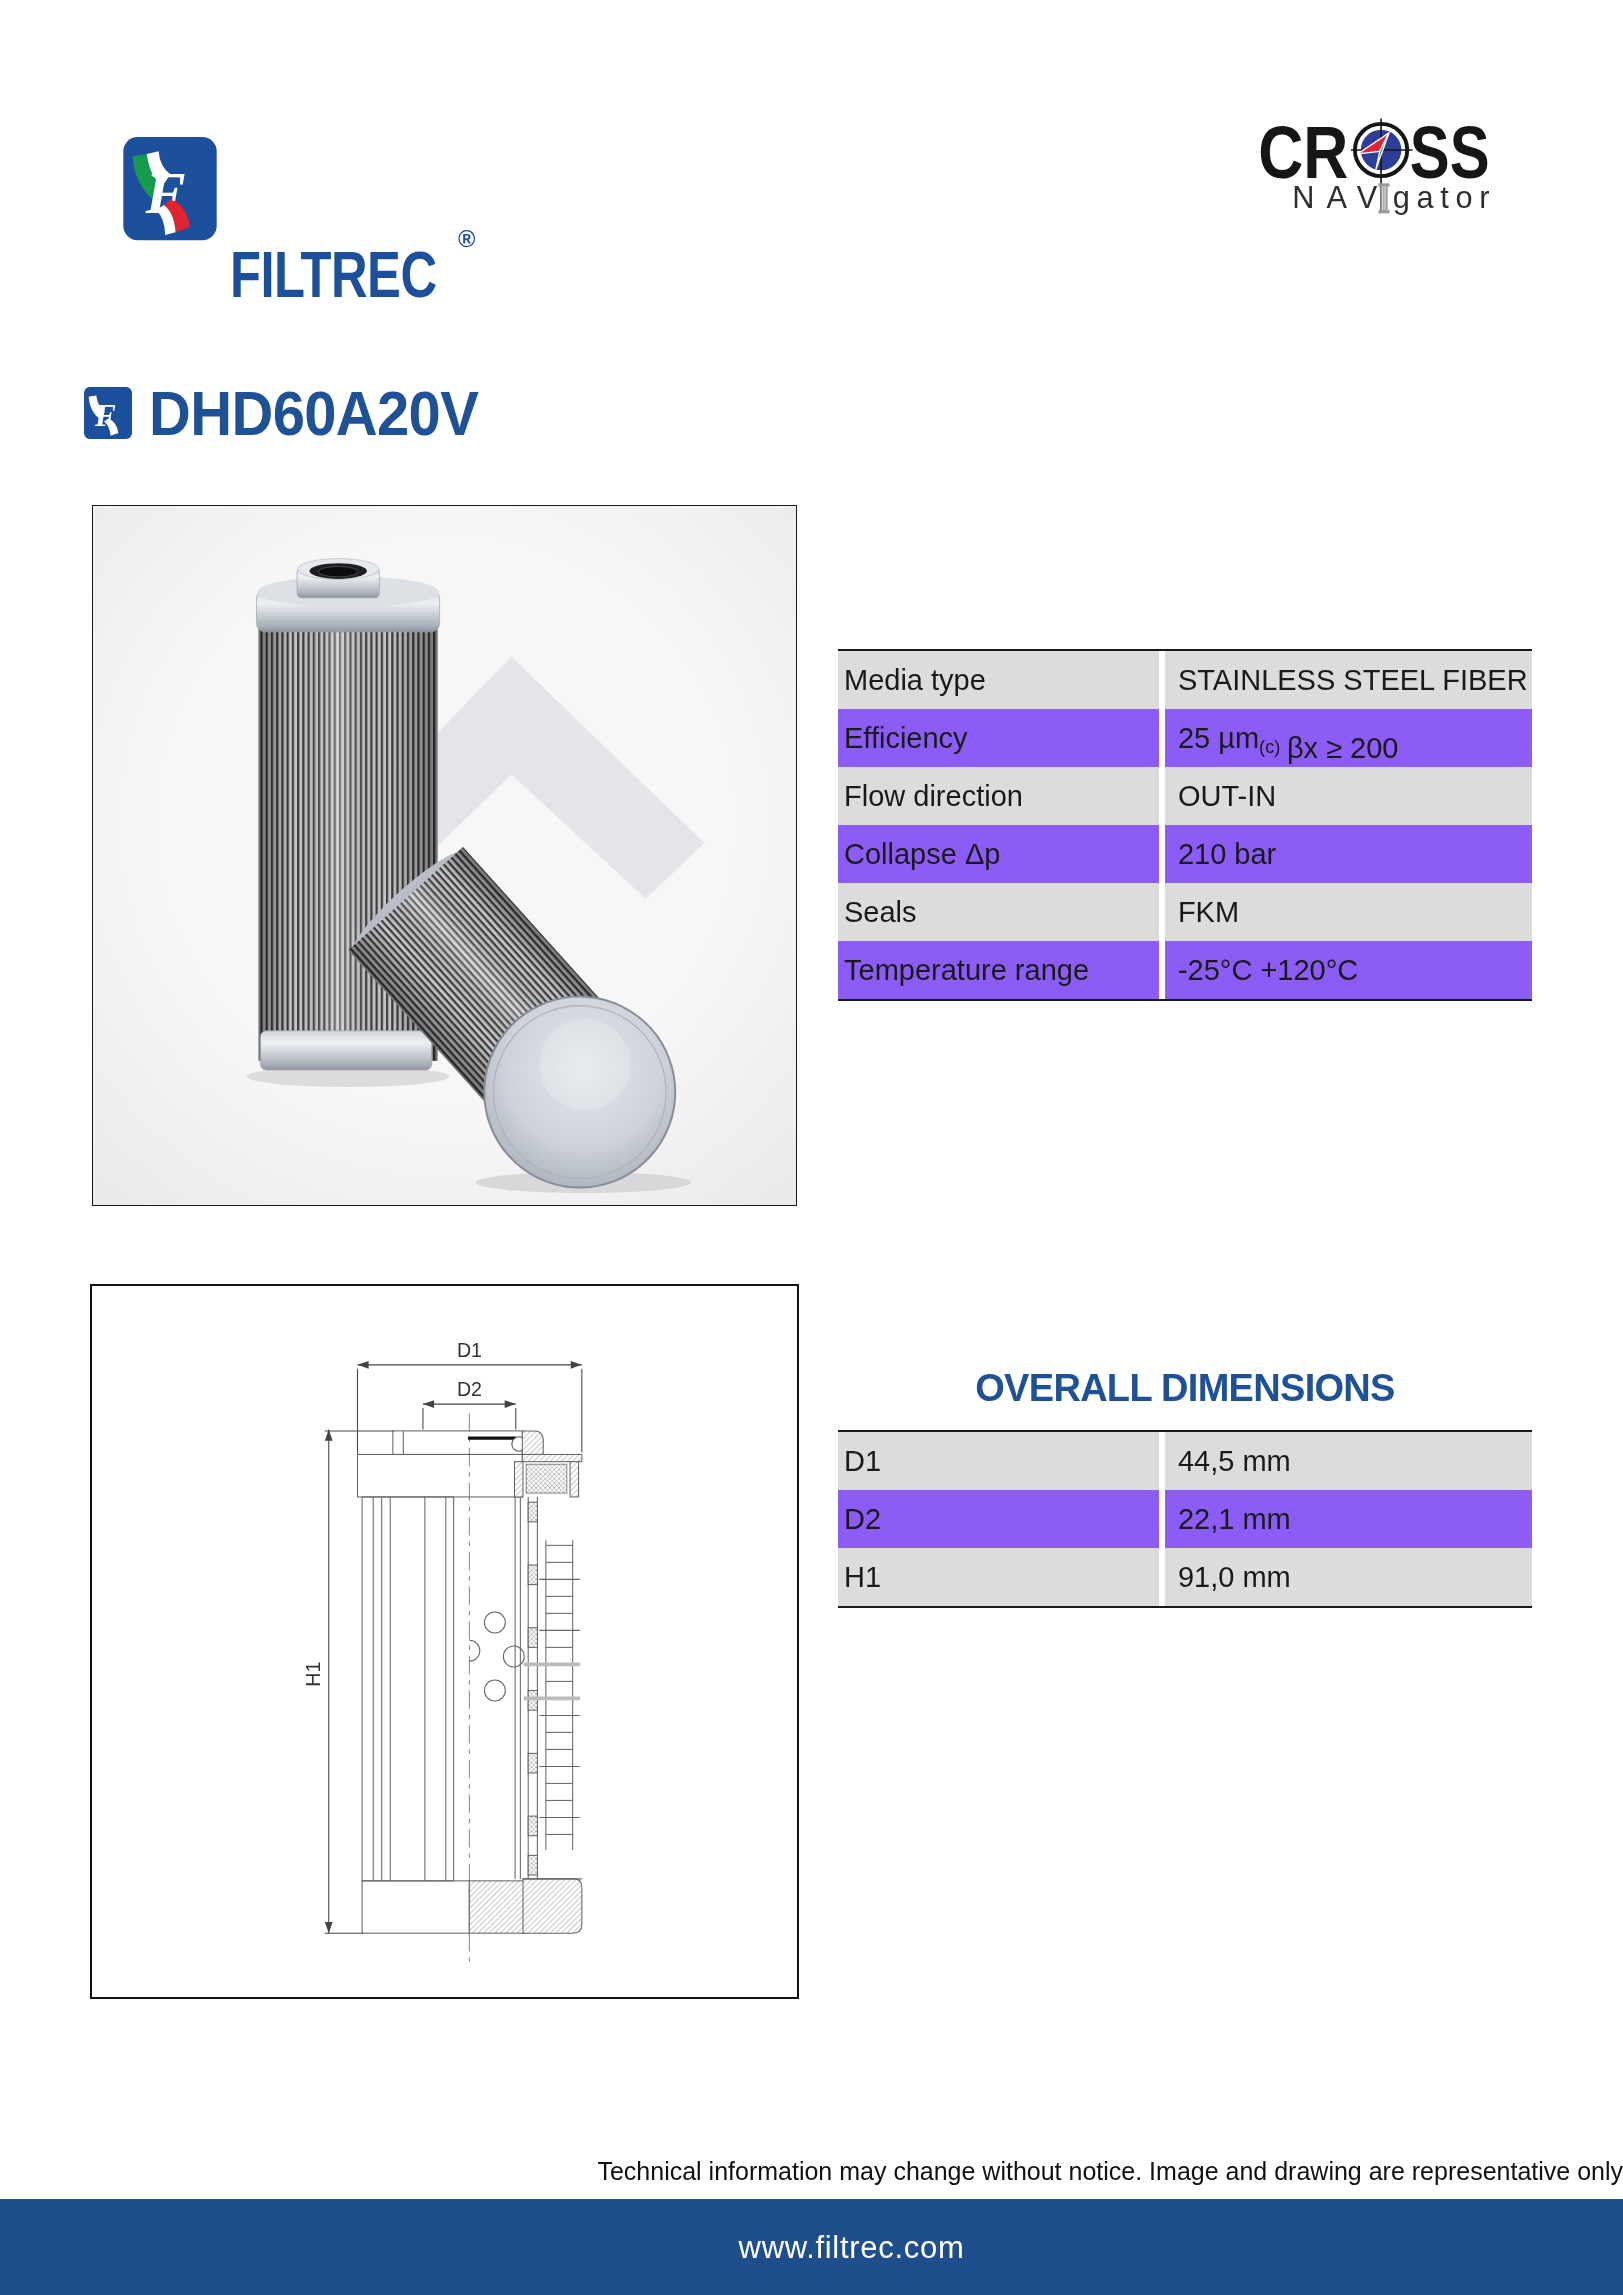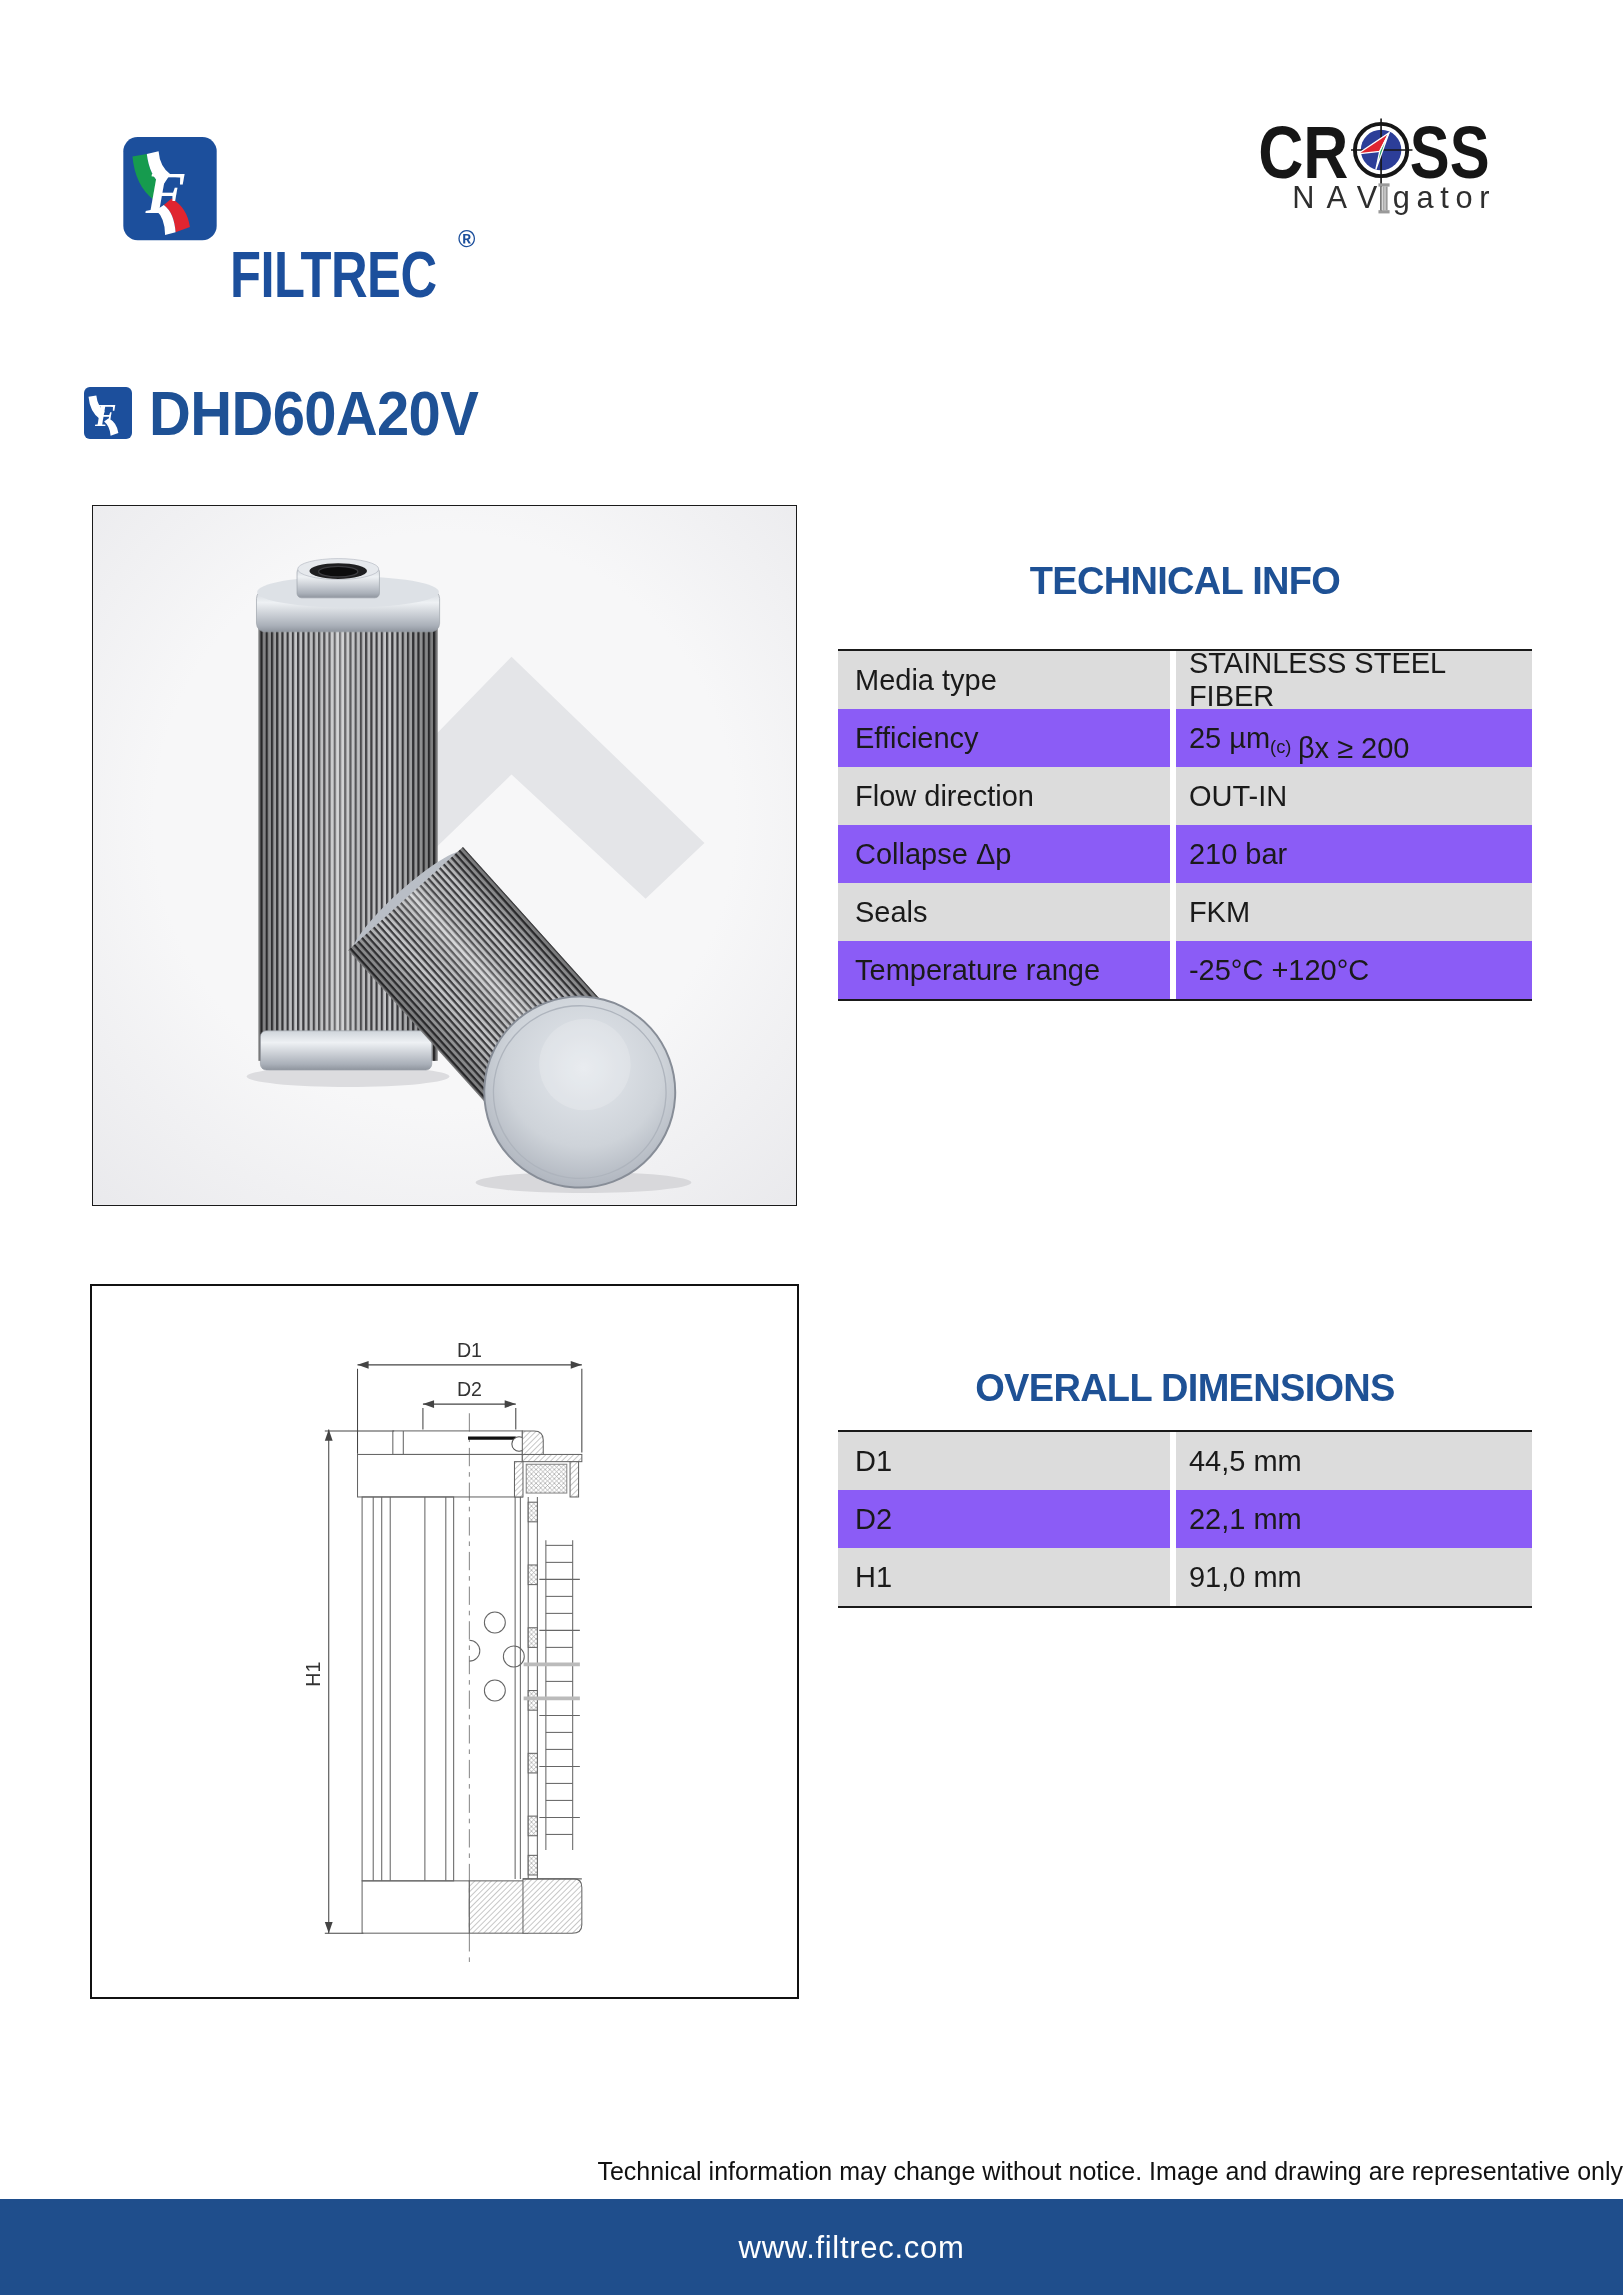--- a/index.html
+++ b/index.html
@@ -32,21 +32,21 @@
                  font-size:38px;font-weight:bold;color:#1e5195;letter-spacing:-0.7px;}
   .title-tech{top:560px;}
   .title-dims{top:1339px;margin-top:28px;}
   .data-table{position:absolute;left:838px;width:694px;
               border-top:2.6px solid #1a1a1a;border-bottom:2.6px solid #1a1a1a;}
   .table-tech{top:649px;}
   .table-dims{top:1430px;}
   .t-row{height:58px;display:flex;}
   .t-row .cell{display:flex;align-items:center;background:#8b5cf6;}
   .t-row.gray .cell{background:#dcdcdc;}
-  .cell.t-label{width:315px;padding-left:17px;margin-right:5.9px;font-size:29px;}
+  .cell.t-label{width:315px;padding-left:6px;margin-right:5.9px;font-size:29px;}
   .cell.t-value{flex:1;padding-left:13px;font-size:29px;}
   .sub{font-size:18.3px;position:relative;top:9.2px;}
   .suffix{margin-left:6.5px;margin-top:21px;}
 
   
   .disclaimer{position:absolute;left:0;top:2157px;width:1623px;text-align:right;
               font-size:25px;color:#111111;}
   .footer-bar{position:absolute;left:0;top:2199px;width:1623px;height:97px;background:#1f4e8c;
               display:flex;align-items:center;justify-content:center;padding-left:40px;}
   .footer-url{color:#ffffff;font-size:31px;letter-spacing:0.7px;text-decoration:none;}
@@ -170,21 +170,20 @@
         <rect x="0" y="-118" width="372" height="236" fill="url(#ph)"></rect>
         <rect x="0" y="-118" width="372" height="236" fill="url(#lgShadeV)"></rect>
         <rect x="350" y="-124" width="30" height="248" rx="5" fill="url(#lgMetalV)"></rect>
         <circle cx="398" cy="0" r="146" fill="url(#rgFace)" stroke="#878d97" stroke-width="3"></circle>
         <circle cx="398" cy="0" r="132" fill="none" stroke="#aeb4bd" stroke-width="2"></circle>
         <circle cx="372" cy="-34" r="70" fill="rgba(255,255,255,0.18)"></circle>
       </g>
     </svg>
   </div>
 
-  <div class="section-title title-tech">TECHNICAL INFO</div>
 
   <div class="data-table table-tech">
     <div class="t-row gray">
       <div class="cell t-label">Media type</div>
       <div class="cell t-value">STAINLESS STEEL FIBER</div>
     </div>
     <div class="t-row">
       <div class="cell t-label">Efficiency</div>
       <div class="cell t-value">
           <span>25 µm</span>

